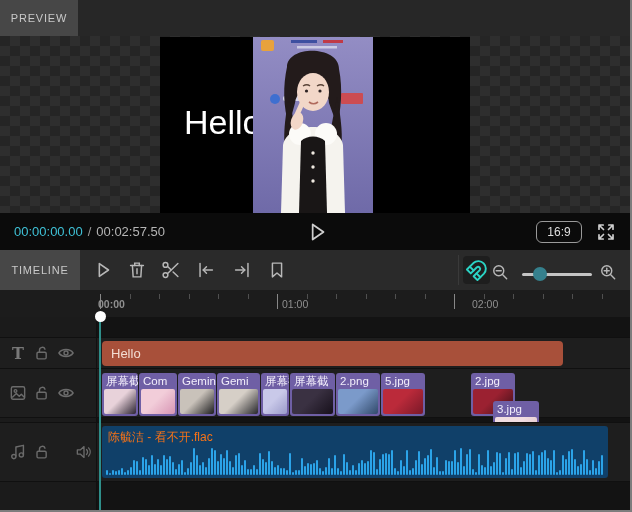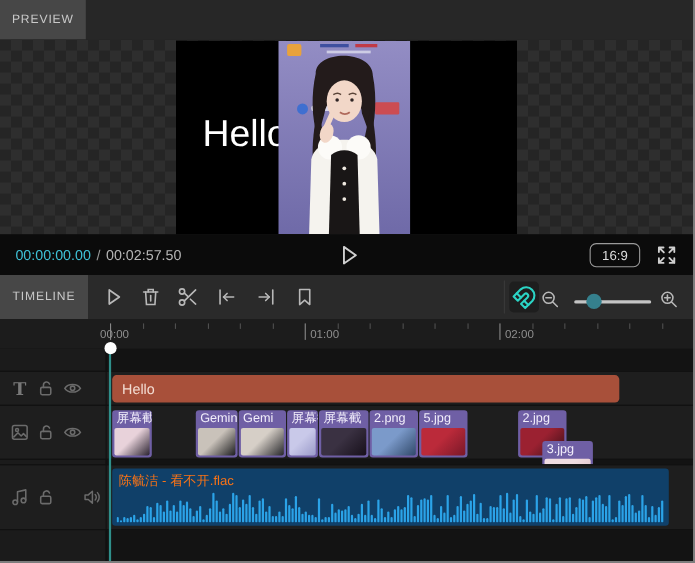--- a/index.html
+++ b/index.html
@@ -220,35 +220,35 @@
             <path d="M7.5 10.5 H13.5"></path>
             <path d="M10.5 7.5 V13.5"></path>
         </g>
       </svg>
     </button>
   </div>
 
   <div class="tl-body">
     <div class="ruler">
         <div class="tick major" style="left: 100px;"></div>
-        <div class="tick-label" style="left: 91px;">00:00</div>
+        <div class="tick-label" style="left: 98px; font-weight: bold;">00:00</div>
         <div class="tick" style="left: 130px;"></div>
         <div class="tick" style="left: 159px;"></div>
         <div class="tick" style="left: 189px;"></div>
         <div class="tick" style="left: 218px;"></div>
         <div class="tick" style="left: 248px;"></div>
         <div class="tick major" style="left: 277px;"></div>
         <div class="tick-label" style="left: 282px;">01:00</div>
         <div class="tick" style="left: 307px;"></div>
         <div class="tick" style="left: 336px;"></div>
         <div class="tick" style="left: 366px;"></div>
         <div class="tick" style="left: 395px;"></div>
         <div class="tick" style="left: 425px;"></div>
         <div class="tick major" style="left: 454px;"></div>
-        <div class="tick-label" style="left: 459px;">02:00</div>
+        <div class="tick-label" style="left: 472px;">02:00</div>
         <div class="tick" style="left: 484px;"></div>
         <div class="tick" style="left: 513px;"></div>
         <div class="tick" style="left: 543px;"></div>
         <div class="tick" style="left: 572px;"></div>
         <div class="tick" style="left: 602px;"></div>
       </div>
     <div class="header-col"></div>
 
     <div class="lane lane-text">
       <div class="hcell">
@@ -299,20 +299,24 @@
                 <circle cx="12" cy="12" r="2.4"></circle>
               </g>
             </svg>
         </div>
       </div>
       <div style="position:absolute;left:0;top:0;right:0;bottom:0;">
           <div class="clip-image" style="left: 102px; width: 36px;">
             <div class="clip-label">屏幕截</div>
             <div class="clip-thumb" style="background: linear-gradient(135deg, rgb(232, 210, 218) 0%, rgb(232, 210, 218) 45%, rgb(43, 35, 49) 100%);"></div>
           </div>
+          <div class="clip-image" style="left: 139px; width: 38px;">
+            <div class="clip-label">Com</div>
+            <div class="clip-thumb" style="background: linear-gradient(135deg, rgb(242, 205, 217) 0%, rgb(242, 205, 217) 45%, rgb(215, 149, 180) 100%);"></div>
+          </div>
           <div class="clip-image" style="left: 178px; width: 38px;">
             <div class="clip-label">Gemin</div>
             <div class="clip-thumb" style="background: linear-gradient(135deg, rgb(201, 194, 186) 0%, rgb(201, 194, 186) 45%, rgb(28, 28, 30) 100%);"></div>
           </div>
           <div class="clip-image" style="left: 217px; width: 43px;">
             <div class="clip-label">Gemi</div>
             <div class="clip-thumb" style="background: linear-gradient(135deg, rgb(214, 207, 199) 0%, rgb(214, 207, 199) 45%, rgb(38, 38, 42) 100%);"></div>
           </div>
           <div class="clip-image" style="left: 261px; width: 28px;">
             <div class="clip-label">屏幕截</div>

